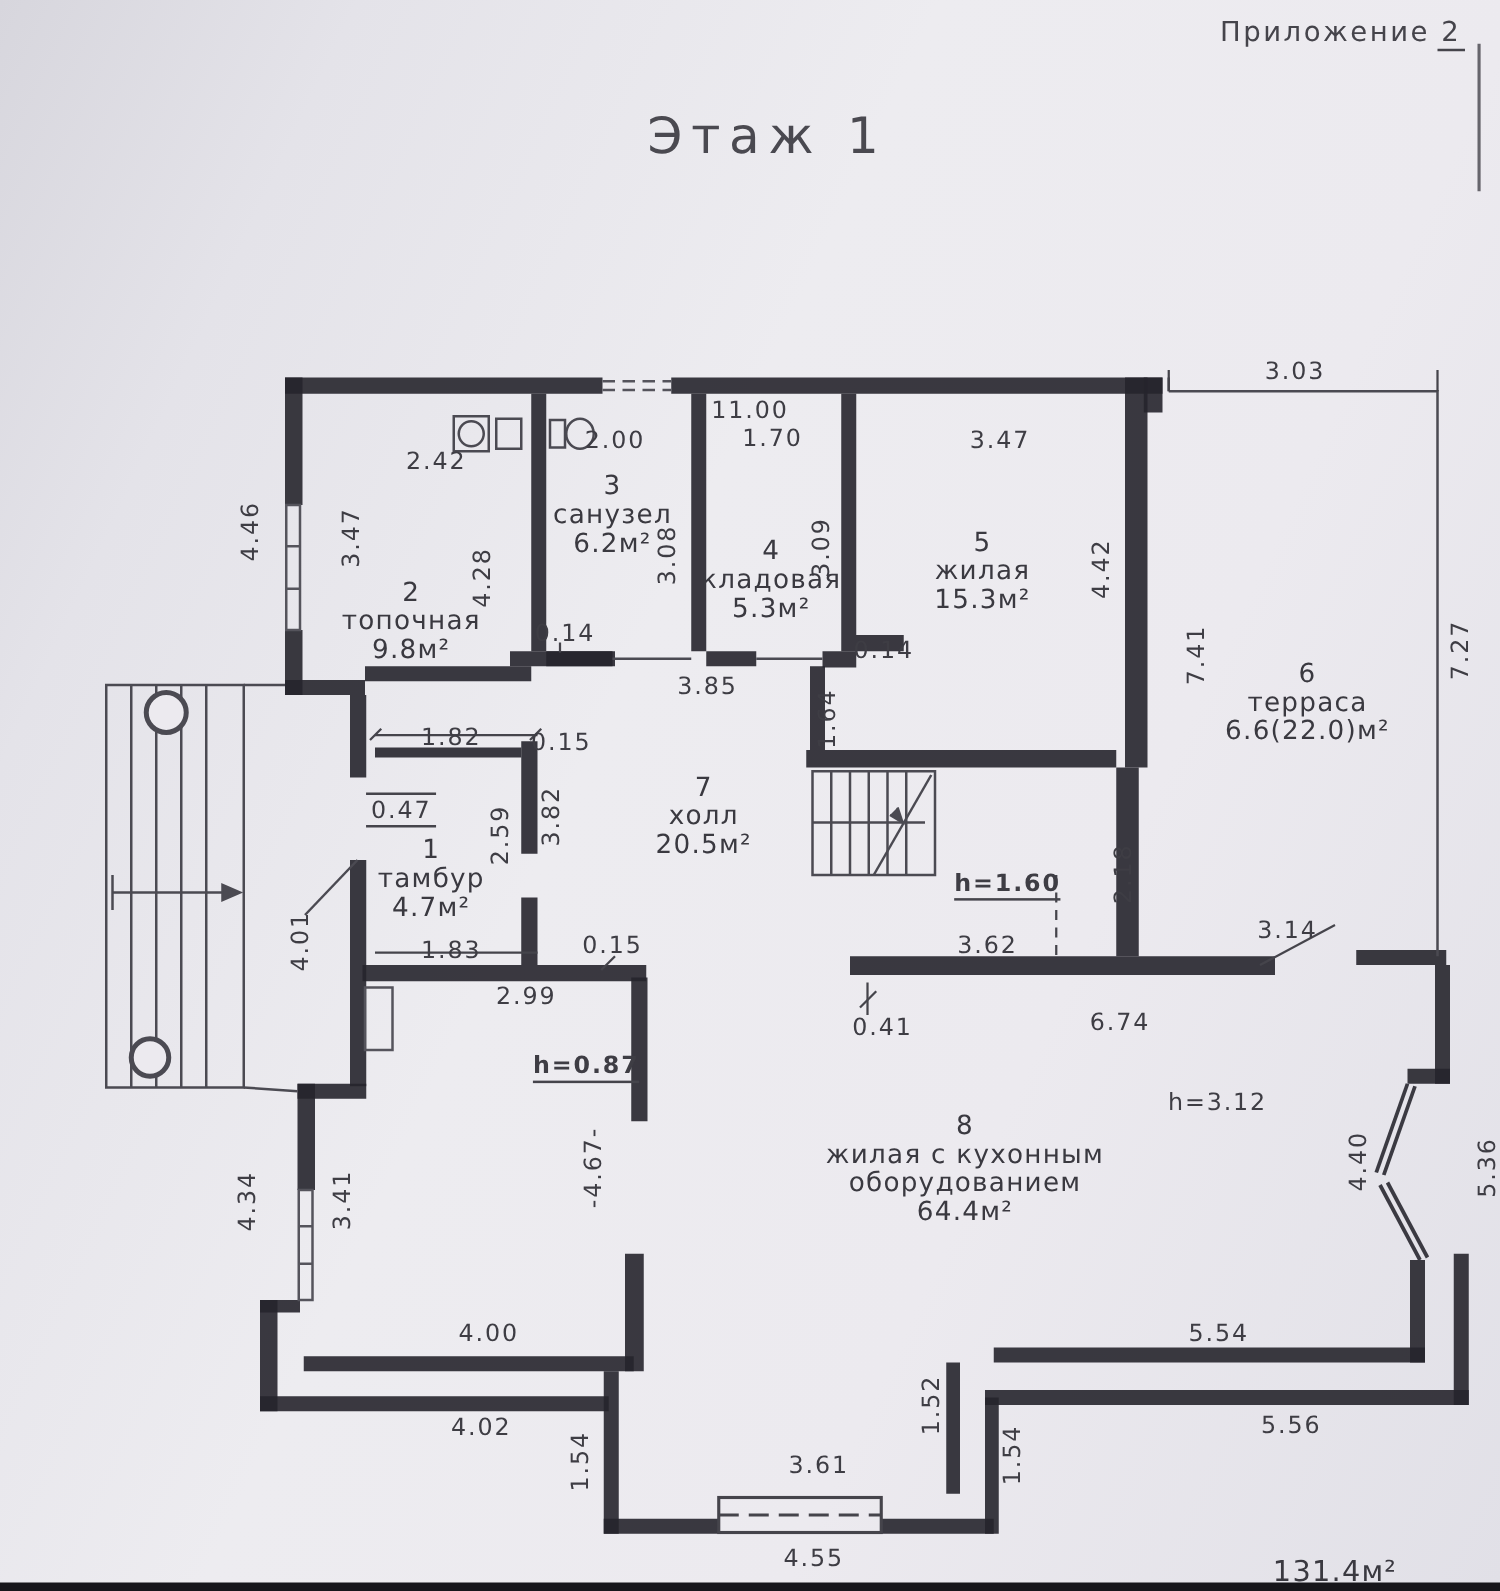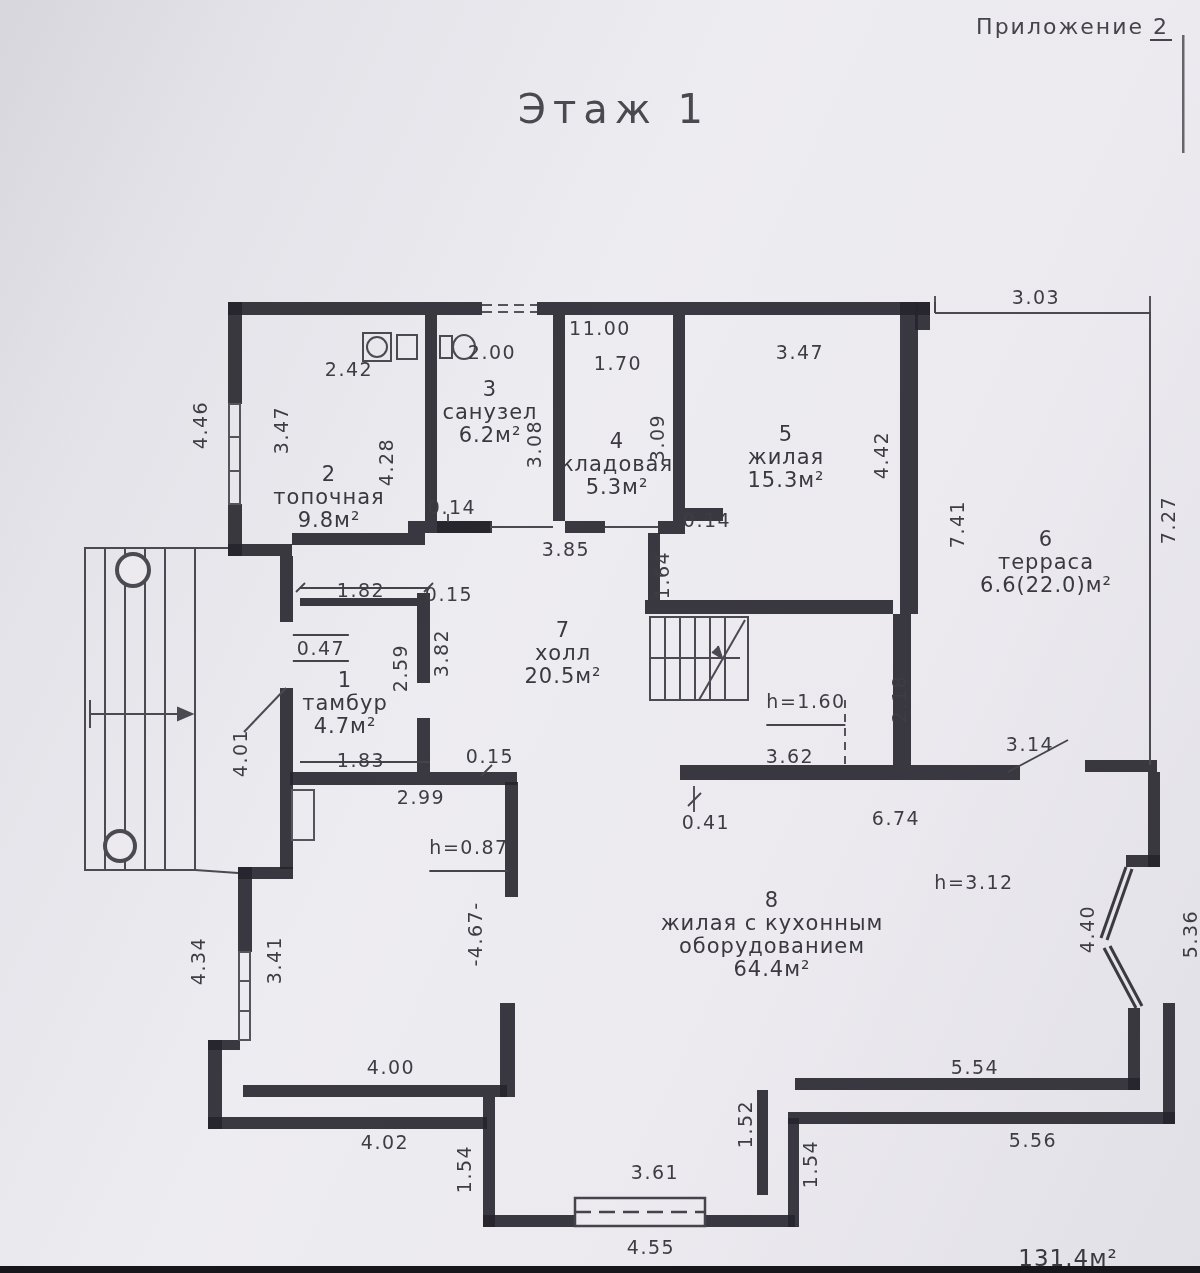--- a/index.html
+++ b/index.html
@@ -19,21 +19,21 @@
     position:absolute;top:14px;right:28px;font-size:22px;letter-spacing:2px;color:#45444b;
     white-space:nowrap;
   }
   .annex .num{border-bottom:2px solid #45444b;padding:0 3px;margin-left:6px;}
   .label-layer{position:absolute;left:0;top:0;width:100%;height:100%;}
   .dim{
     position:absolute;font-size:19px;letter-spacing:1.5px;color:#3e3d44;
     transform:translate(-50%,-50%);white-space:nowrap;
   }
   .dim.rot{transform:translate(-50%,-50%) rotate(-90deg);}
-  .dim.und{border-bottom:2px solid #45444b;padding-bottom:12px;}
+  .dim.und{border-bottom:2px solid #45444b;padding-bottom:1px;font-weight:bold;}
   .dim.box{border-top:2px solid #45444b;border-bottom:2px solid #45444b;padding:1px 4px;}
   .room{
     position:absolute;font-size:21px;letter-spacing:1px;color:#3a3940;text-align:center;
     transform:translate(-50%,-50%);line-height:23px;white-space:nowrap;
   }
   .total-area{
     position:absolute;left:1036px;top:1258px;transform:translate(-50%,-50%);
     font-size:23px;letter-spacing:1px;color:#3a3940;white-space:nowrap;margin-left:32px;
   }
 </style>
@@ -192,21 +192,21 @@
   <div class="title title-2">Этаж 1</div>
   <div class="annex">
     <span>Приложение</span><span class="num">2</span>
   </div>
 
   <div class="label-layer" id="labels">
       <span class="dim" style="left: 600px; top: 284px; margin-top: 44px;">11.00</span>
       <span class="dim" style="left: 1036px; top: 297px;">3.03</span>
       <span class="dim" style="left: 349px; top: 369px;">2.42</span>
       <span class="dim" style="left: 492px; top: 352px;">2.00</span>
-      <span class="dim" style="left: 618px; top: 363px;">1.70</span>
+      <span class="dim" style="left: 618px; top: 351px;">1.70</span>
       <span class="dim" style="left: 800px; top: 352px;">3.47</span>
       <span class="dim" style="left: 452px; top: 507px;">0.14</span>
       <span class="dim" style="left: 566px; top: 549px;">3.85</span>
       <span class="dim" style="left: 707px; top: 520px;">0.14</span>
       <span class="dim" style="left: 361px; top: 590px;">1.82</span>
       <span class="dim" style="left: 449px; top: 594px;">0.15</span>
       <span class="dim box" style="left: 321px; top: 648px;">0.47</span>
       <span class="dim" style="left: 361px; top: 760px;">1.83</span>
       <span class="dim" style="left: 490px; top: 756px;">0.15</span>
       <span class="dim" style="left: 421px; top: 797px;">2.99</span>

